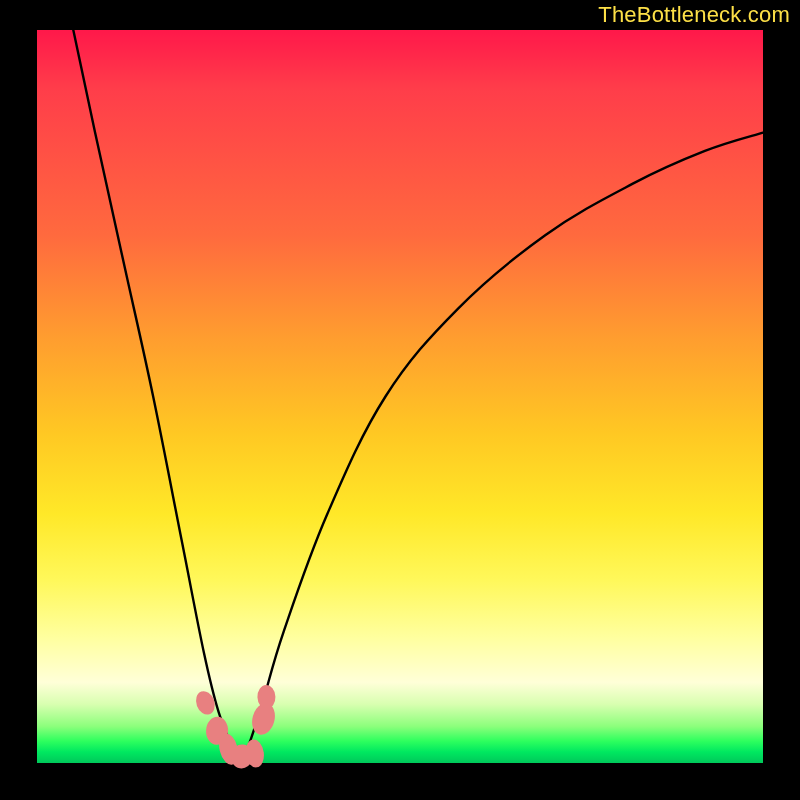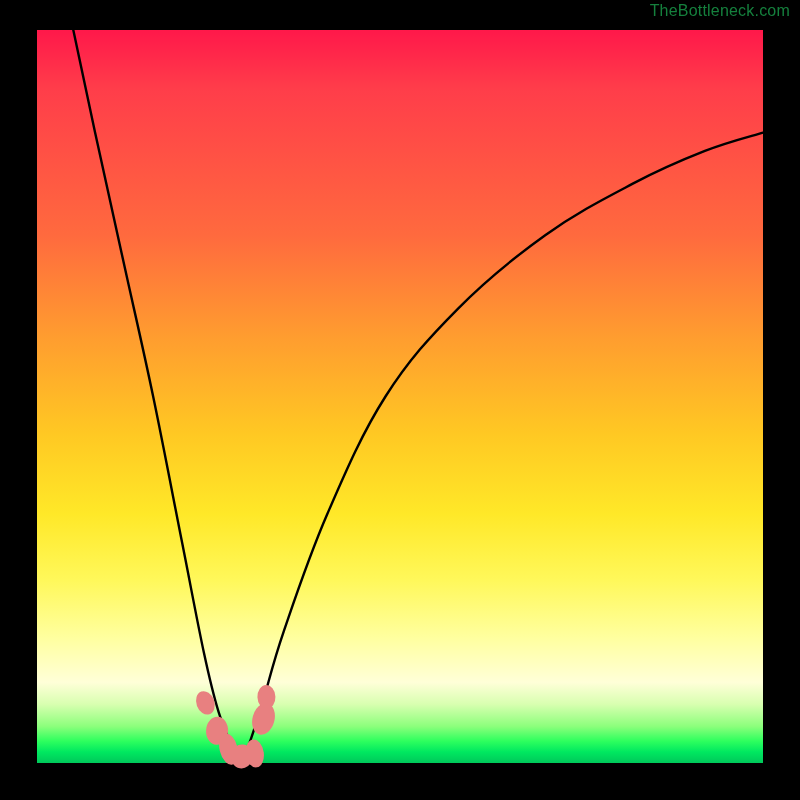--- a/index.html
+++ b/index.html
@@ -16,22 +16,22 @@
     left: 0;
     top: 0;
     width: 800px;
     height: 800px;
     background: #000;
   }
   .watermark {
     position: absolute;
     top: 2px;
     right: 10px;
-    color: #15803d;
-    font-size: 16px;
+    color: #fde047;
+    font-size: 22px;
     font-weight: 500;
     letter-spacing: 0.2px;
     z-index: 50;
     user-select: none;
   }
   .plot-area {
     position: absolute;
     left: 37px;
     top: 30px;
     width: 726px;

